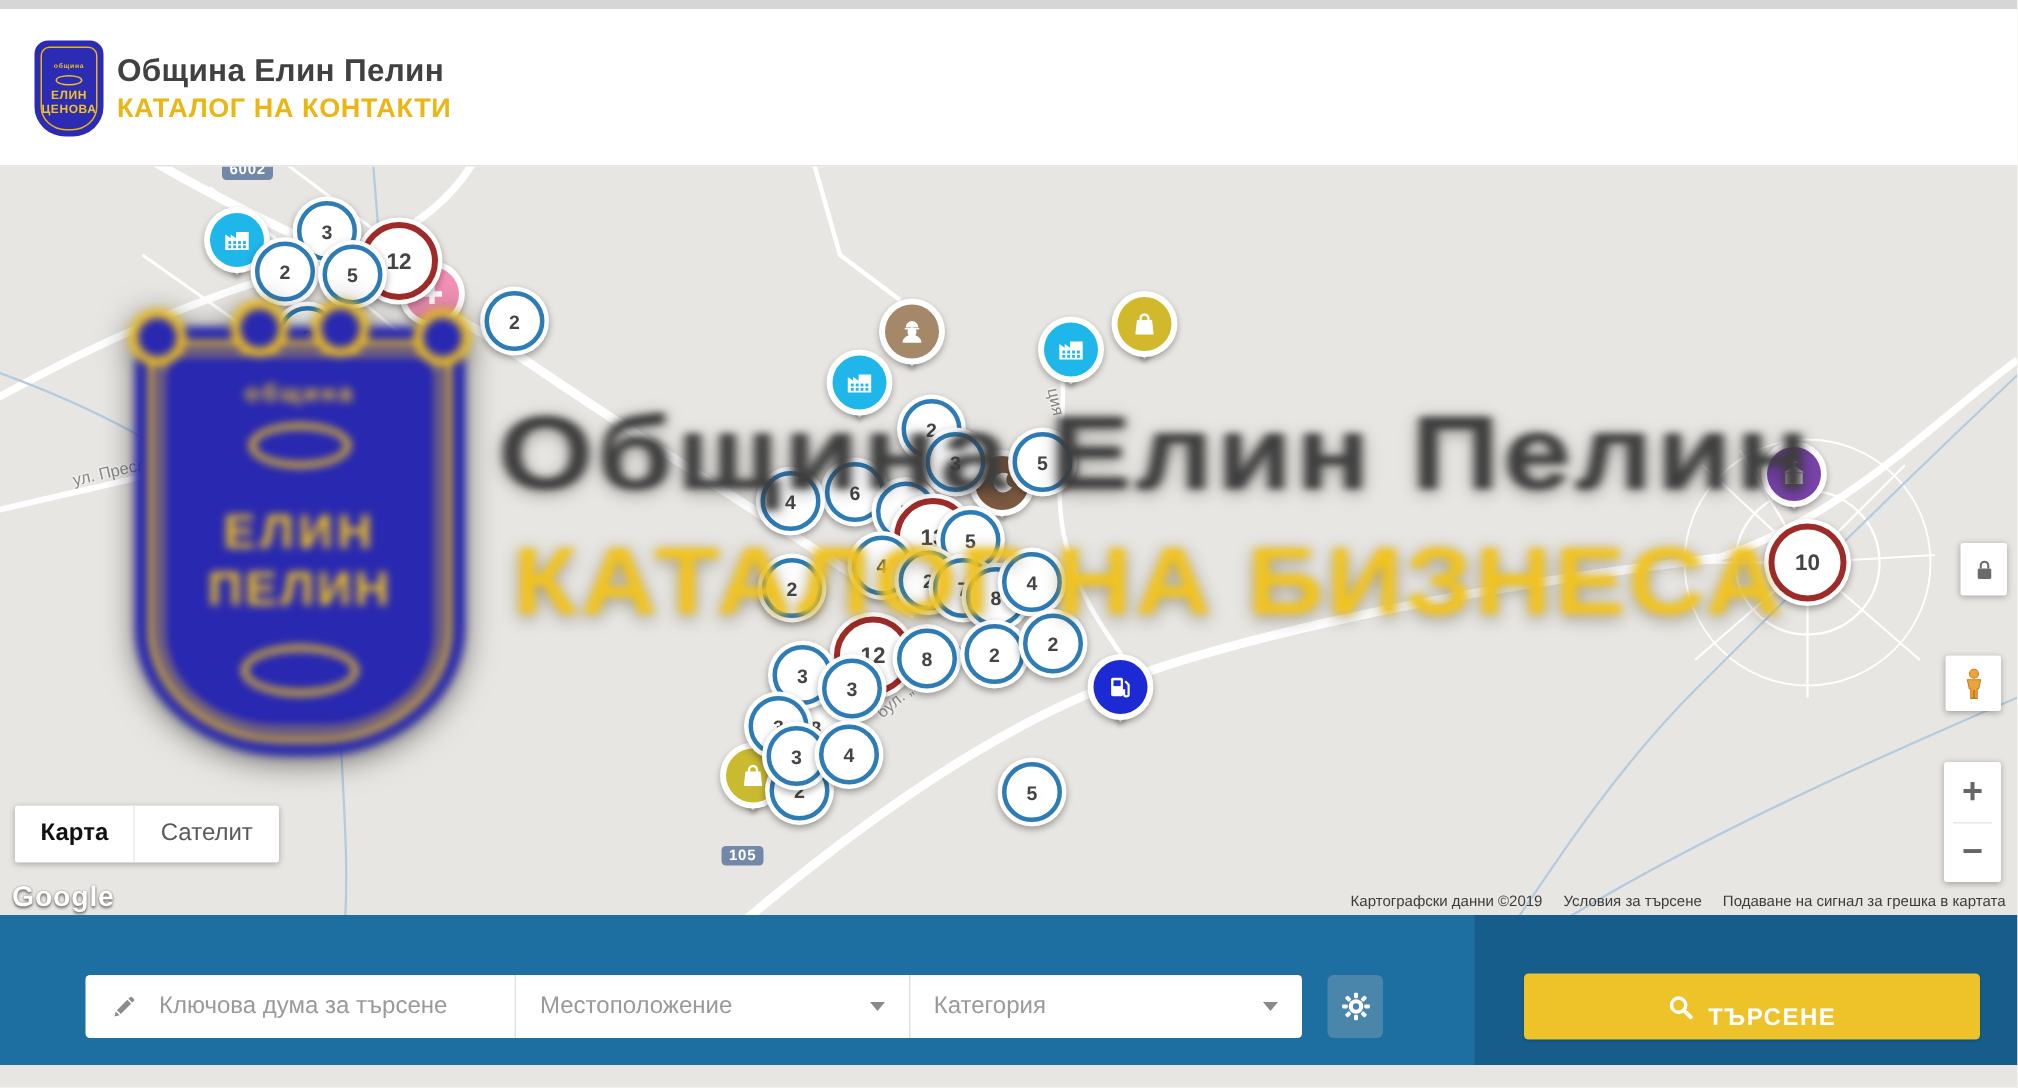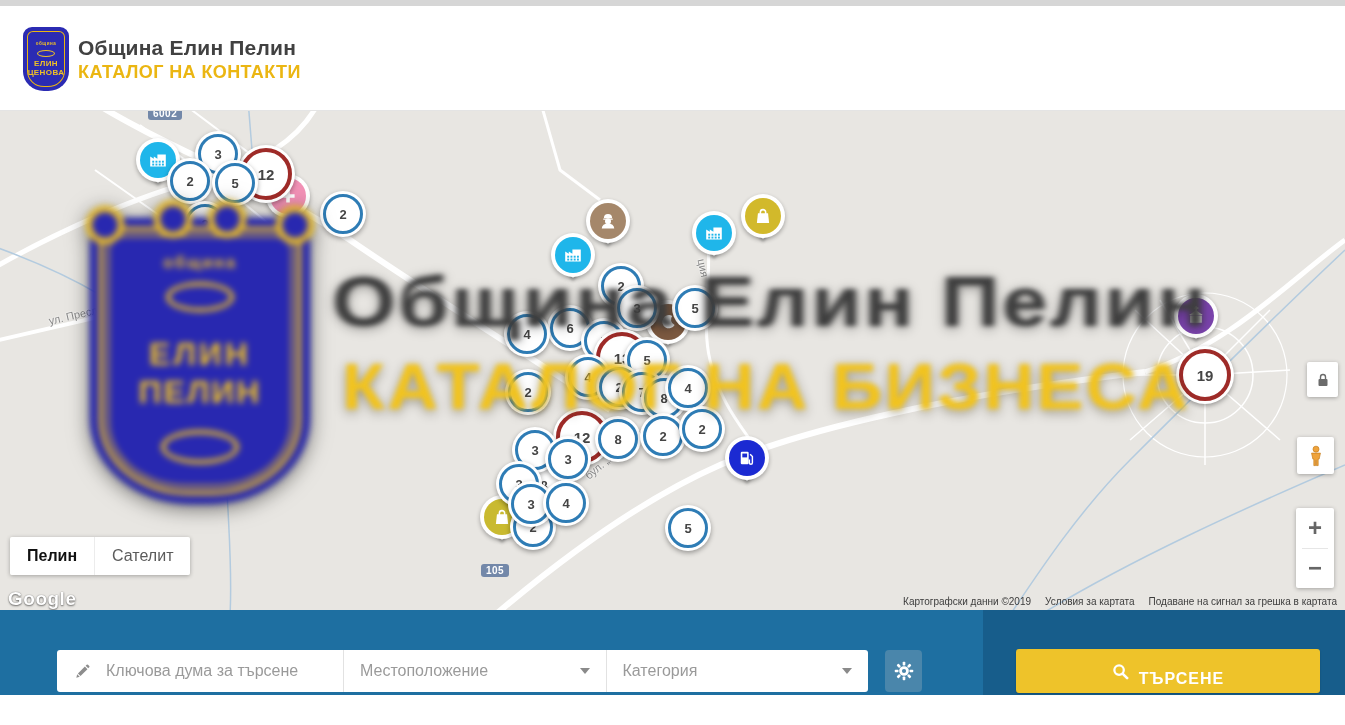--- a/index.html
+++ b/index.html
@@ -16,21 +16,21 @@
   .mini-emblem .mw{color:#f0c225;font-size:4.5px;font-weight:700;letter-spacing:.5px;margin-bottom:2px;}
   .mini-emblem .ml{color:#f0c225;font-size:8px;font-weight:700;line-height:9px;letter-spacing:.4px;}
   .mini-orn{width:16px;height:5px;border:1px solid #f0c225;border-radius:50%;margin:2px 0;}
   .hdr-titles{display:flex;flex-direction:column;justify-content:space-between;}
   .hdr-title{font-size:21px;font-weight:700;color:#414141;letter-spacing:.2px;}
   .hdr-subtitle{font-size:18px;font-weight:700;color:#ebb612;letter-spacing:.4px;margin-top:2px;}
   .hdr-nav{position:absolute;right:24px;top:0;height:100%;display:flex;align-items:center;gap:34px;}
   .nav-item{font-size:15px;font-weight:700;color:#262626;letter-spacing:-0.2px;cursor:pointer;text-transform:uppercase;}
 
   
-  .map{position:absolute;top:110px;left:0;width:1345px;height:500px;background:#e8e6e2;overflow:hidden;}
+  .map{position:absolute;top:110px;left:0;width:1345px;height:616px;background:#e8e6e2;overflow:hidden;}
   .map svg.roads{position:absolute;left:0;top:0;z-index:1;}
   .road-shield{position:absolute;background:#7388a9;color:#fff;font-size:10px;font-weight:700;padding:1px 5px;border-radius:3px;z-index:4;letter-spacing:.5px;}
   .street-label{position:absolute;color:#878787;font-size:11px;z-index:4;white-space:nowrap;text-shadow:0 0 2px #fff,0 0 2px #fff;}
 
   
   .pin{position:absolute;width:44px;height:58px;z-index:9;cursor:pointer;}
   .pin .tail{position:absolute;left:14px;top:26px;width:16px;height:16px;background:#fff;transform:rotate(45deg);box-shadow:2px 2px 3px rgba(0,0,0,.25);}
   .pin .disc{position:absolute;left:0;top:0;width:44px;height:44px;border-radius:50%;background:#fff;box-shadow:0 2px 4px rgba(0,0,0,.3);}
   .pin .inner{position:absolute;left:4px;top:4px;width:36px;height:36px;border-radius:50%;display:flex;align-items:center;justify-content:center;}
   .pin svg{width:24px;height:24px;display:block;}
@@ -63,21 +63,21 @@
   .attrib{position:absolute;right:8px;top:486px;z-index:60;display:flex;gap:14px;margin-left:18px;}
   .attrib span{font-size:10px;color:#3c3c3c;cursor:pointer;}
   .ctl{position:absolute;background:#fff;z-index:60;border-radius:2px;box-shadow:0 1px 4px rgba(0,0,0,.3);display:flex;align-items:center;justify-content:center;cursor:pointer;}
   .ctl-lock{left:1307px;top:252px;width:31px;height:35px;}
   .ctl-peg{left:1297px;top:327px;width:37px;height:37px;}
   .zoomctl{position:absolute;left:1296px;top:398px;width:38px;height:80px;background:#fff;z-index:60;border-radius:2px;box-shadow:0 1px 4px rgba(0,0,0,.3);display:flex;flex-direction:column;}
   .zbtn{flex:1;display:flex;align-items:center;justify-content:center;font-size:24px;font-weight:700;color:#666;cursor:pointer;}
   .zdiv{height:1px;background:#e6e6e6;margin:0 6px;}
 
   
-  .searchbar{position:absolute;top:610px;left:0;width:100%;height:85px;background:#1e6fa1;z-index:70;}
+  .searchbar{position:absolute;top:610px;left:0;width:100%;height:100px;background:#1e6fa1;z-index:70;}
   .search-right{position:absolute;right:0;top:0;width:362px;height:100%;background:#175d8b;}
   .fields{position:absolute;left:57px;top:40px;height:42px;width:811px;background:#fff;border-radius:3px;display:flex;align-items:stretch;}
   .f-key{display:flex;align-items:center;width:300px;padding:0 0 0 16px;gap:12px;}
   .f-key input{border:none;outline:none;font-size:16px;color:#444;width:230px;font-family:"Liberation Sans",sans-serif;}
   .f-key input::placeholder{color:#9a9a9a;}
   .f-sel{display:flex;align-items:center;justify-content:space-between;width:255px;border-left:1px solid #e2e2e2;padding:0 16px;cursor:pointer;}
   .f-sel .sel-txt{font-size:16px;color:#9a9a9a;}
   .caret{width:0;height:0;border-left:5px solid transparent;border-right:5px solid transparent;border-top:6px solid #8a8a8a;}
   .gearbtn{position:absolute;left:885px;top:40px;width:37px;height:42px;background:#4a86ab;border:none;border-radius:4px;display:flex;align-items:center;justify-content:center;cursor:pointer;}
   .searchbtn{position:absolute;left:1016px;top:39px;width:304px;height:44px;background:#eec32a;border:none;border-radius:3px;display:flex;align-items:center;justify-content:center;gap:10px;cursor:pointer;box-shadow:0 1px 2px rgba(0,0,0,.2);}
@@ -355,48 +355,48 @@
         <div class="cluster" style="height: 46px; width: 46px; left: 508px; top: 371px;">
           <span class="ring" style="width:34px;height:34px;border:3px solid #2e7cb5;font-size:13px">3</span>
         </div>
         <div class="cluster" style="height: 46px; width: 46px; left: 543px; top: 370px;">
           <span class="ring" style="width:34px;height:34px;border:3px solid #2e7cb5;font-size:13px">4</span>
         </div>
         <div class="cluster" style="height: 46px; width: 46px; left: 665px; top: 395px;">
           <span class="ring" style="width:34px;height:34px;border:3px solid #2e7cb5;font-size:13px">5</span>
         </div>
         <div class="cluster" style="height: 58px; width: 58px; left: 1176px; top: 236px;">
-          <span class="ring" style="width:44px;height:44px;border:4px solid #9e2b28;font-size:15px">19</span>
+          <span class="ring" style="width:44px;height:44px;border:4px solid #9e2b28;font-size:15px">10</span>
         </div>
       </div>
 
     <div class="wm wm-emblem">
       <div class="wm-shield">
         <div class="wm-curl c1"></div>
         <div class="wm-curl c2"></div>
         <div class="wm-curl c3"></div>
         <div class="wm-curl c4"></div>
         <div class="wm-etext wm-word">община</div>
         <div class="wm-orn"></div>
         <div class="wm-etext wm-l1">ЕЛИН</div>
         <div class="wm-etext wm-l2">ПЕЛИН</div>
         <div class="wm-orn2"></div>
       </div>
     </div>
     <div class="wm wm-title">Община Елин Пелин</div>
     <div class="wm wm-sub">КАТАЛОГ НА БИЗНЕСА</div>
 
     <div class="maptype">
-      <div class="mt mt-map">Пелин</div>
+      <div class="mt mt-map">Карта</div>
       <div class="mt mt-sat">Сателит</div>
     </div>
     <div class="glogo">Google</div>
     <div class="attrib">
       <span>Картографски данни ©2019</span>
-      <span>Условия за картата</span>
+      <span>Условия за търсене</span>
       <span>Подаване на сигнал за грешка в картата</span>
     </div>
     <div class="ctl ctl-lock">
       <svg width="20" height="20" viewBox="0 0 20 20">
         <rect x="5.5" y="9" width="9" height="7" rx="1" fill="#6b6b6b"></rect>
         <path d="M7.5 9 V7 a2.5 2.5 0 0 1 5 0 V9" stroke="#6b6b6b" stroke-width="1.4" fill="none"></path>
       </svg>
     </div>
     <div class="ctl ctl-peg">
       <svg width="24" height="24" viewBox="0 0 20 20">

